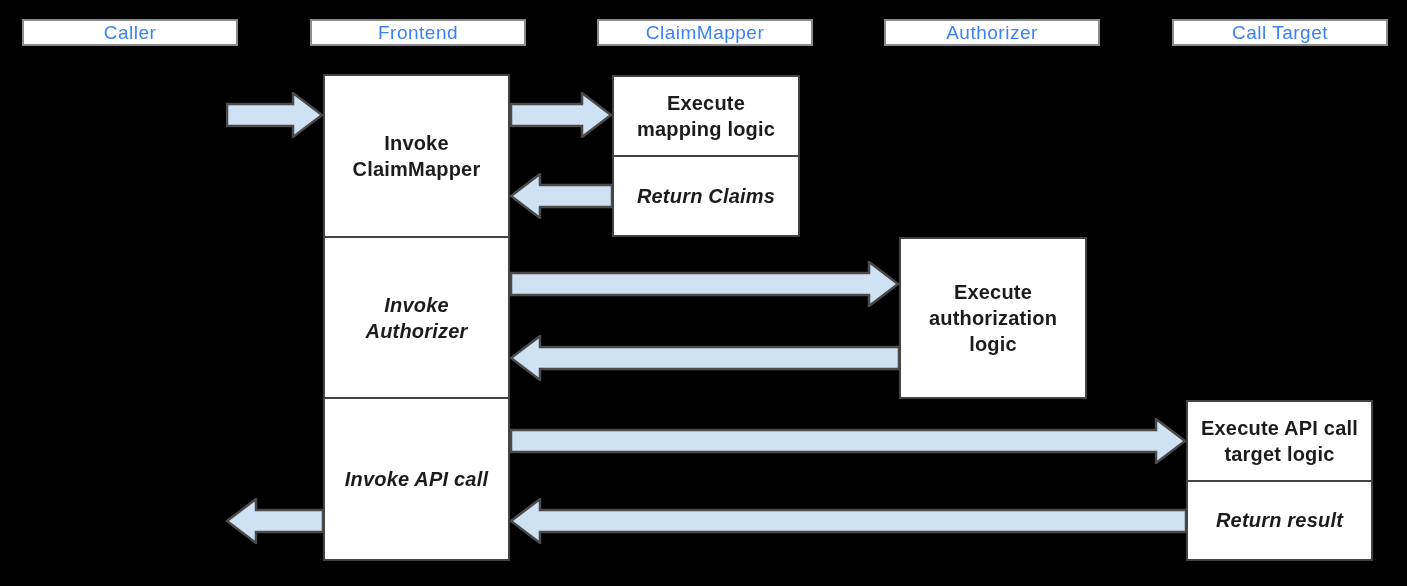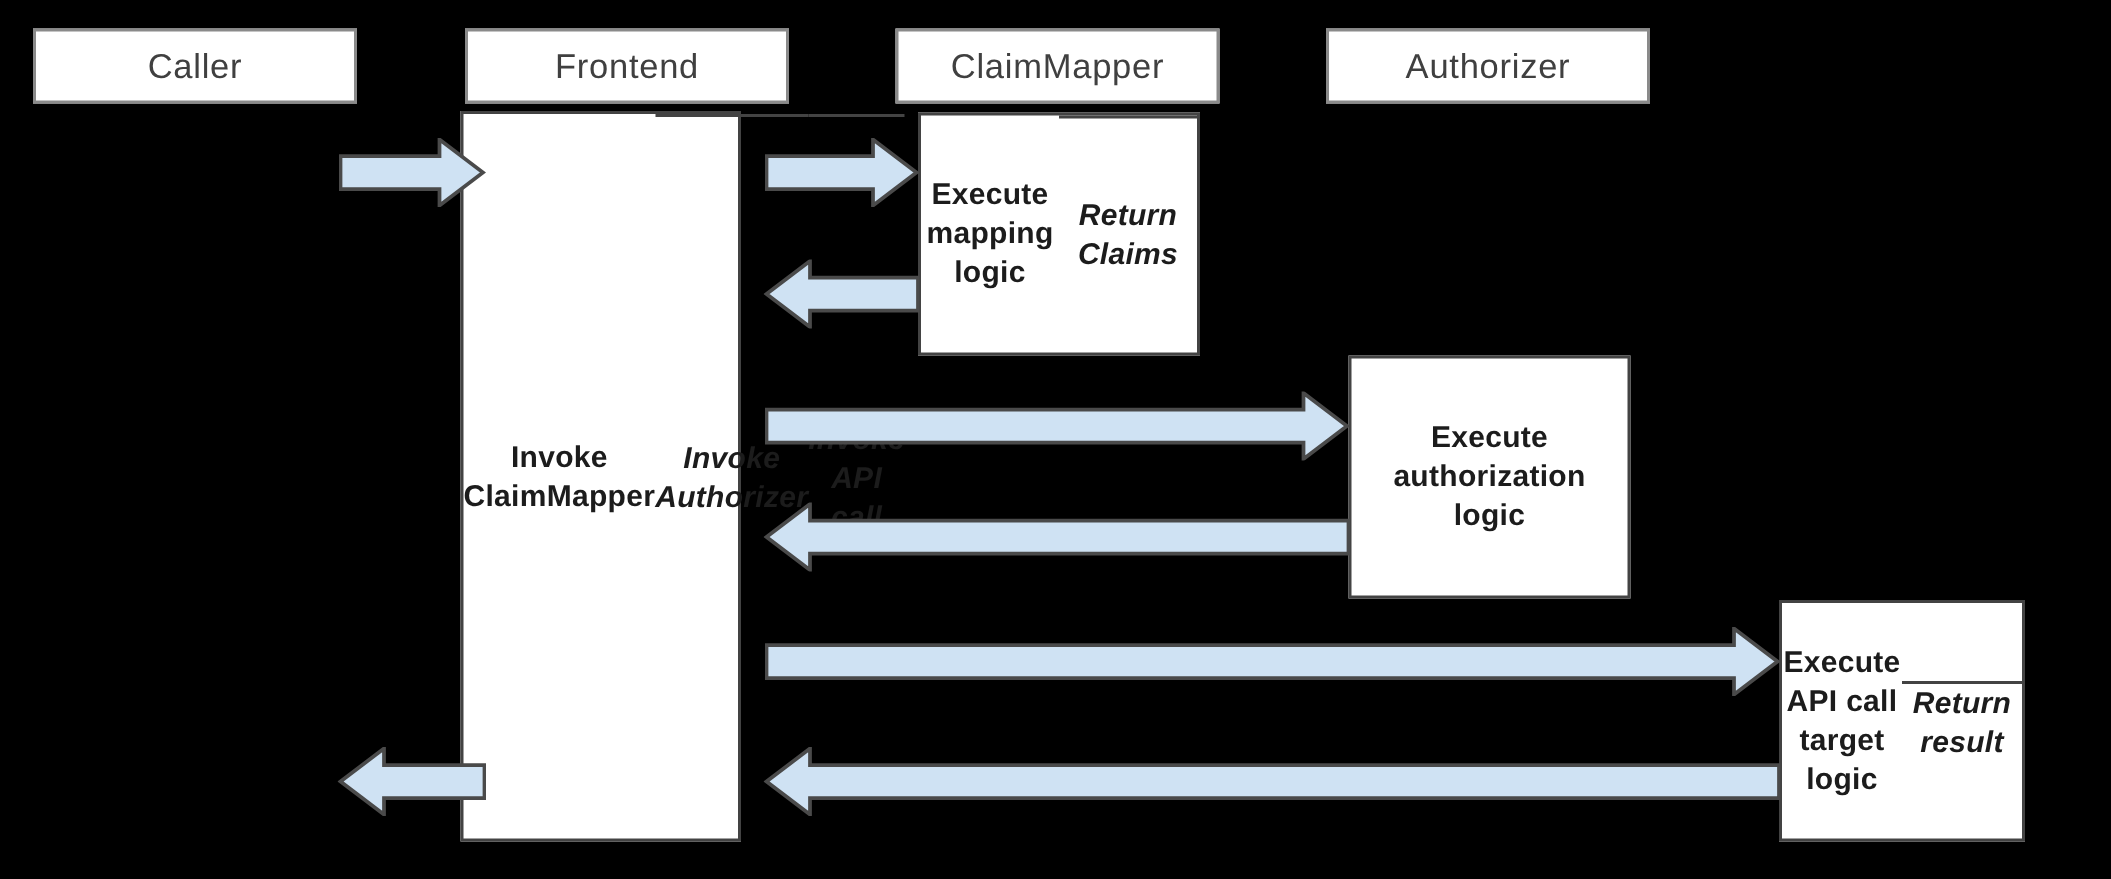--- a/index.html
+++ b/index.html
@@ -7,39 +7,39 @@
     position: relative;
     width: 1407px;
     height: 586px;
     background: #000000;
     overflow: hidden;
     font-family: "Liberation Sans", sans-serif;
   }
   .actor-header {
     position: absolute;
     width: 216px;
-    height: 50px;
+    height: 27px;
     background: #ffffff;
     border: 2px solid #8a8a8a;
     box-sizing: border-box;
     display: flex;
     align-items: center;
     justify-content: center;
-    font-size: 23px;
+    font-size: 19px;
     font-weight: 400;
     letter-spacing: 0.5px;
-    color: #404040;
+    color: #3b82f6;
   }
   .box {
     position: absolute;
     background: #ffffff;
     border: 2px solid #434343;
     box-sizing: border-box;
     display: flex;
-    flex-direction: row;
+    flex-direction: column;
   }
   .section {
     flex: 1;
     display: flex;
     align-items: center;
     justify-content: center;
     text-align: center;
     font-size: 20px;
     font-weight: 700;
     line-height: 1.3;
@@ -66,43 +66,46 @@
   </div>
   <div class="actor-header" style="left:310px; top:19px;text-align:right;">
     <span>Frontend</span>
   </div>
   <div class="actor-header" style="left:597px; top:19px;">
     <span>ClaimMapper</span>
   </div>
   <div class="actor-header" style="left:884px; top:19px;">
     <span>Authorizer</span>
   </div>
+  <div class="actor-header" style="left:1172px; top:19px;">
+    <span>Call Target</span>
+  </div>
 
 
-  <div class="box" style="left:307px; top:74px; width:187px; height:487px;">
+  <div class="box" style="left:323px; top:74px; width:187px; height:487px;">
     <div class="section">Invoke
 ClaimMapper</div>
     <div class="section">Invoke
 Authorizer</div>
     <div class="section">Invoke API call</div>
   </div>
 
   <div class="box" style="left:612px; top:75px; width:188px; height:162px;">
     <div class="section">Execute
 mapping logic</div>
     <div class="section">Return Claims</div>
   </div>
 
   <div class="box" style="left:899px; top:237px; width:188px; height:162px;">
     <div class="section">Execute
 authorization
 logic</div>
   </div>
 
-  <div class="box" style="left:1186px; top:400px; width:164px; height:161px;align-items:center;">
+  <div class="box" style="left:1186px; top:400px; width:187px; height:161px;">
     <div class="section">Execute API call
 target logic</div>
     <div class="section">Return result</div>
   </div>
 
   <svg class="arrow" style="left:226px; top:92px;" width="98" height="46">
     <polygon points="1,12 67,12 67,1 96,23 67,45 67,34 1,34"></polygon>
   </svg>
 
   <svg class="arrow" style="left:510px; top:92px;" width="103" height="46">

